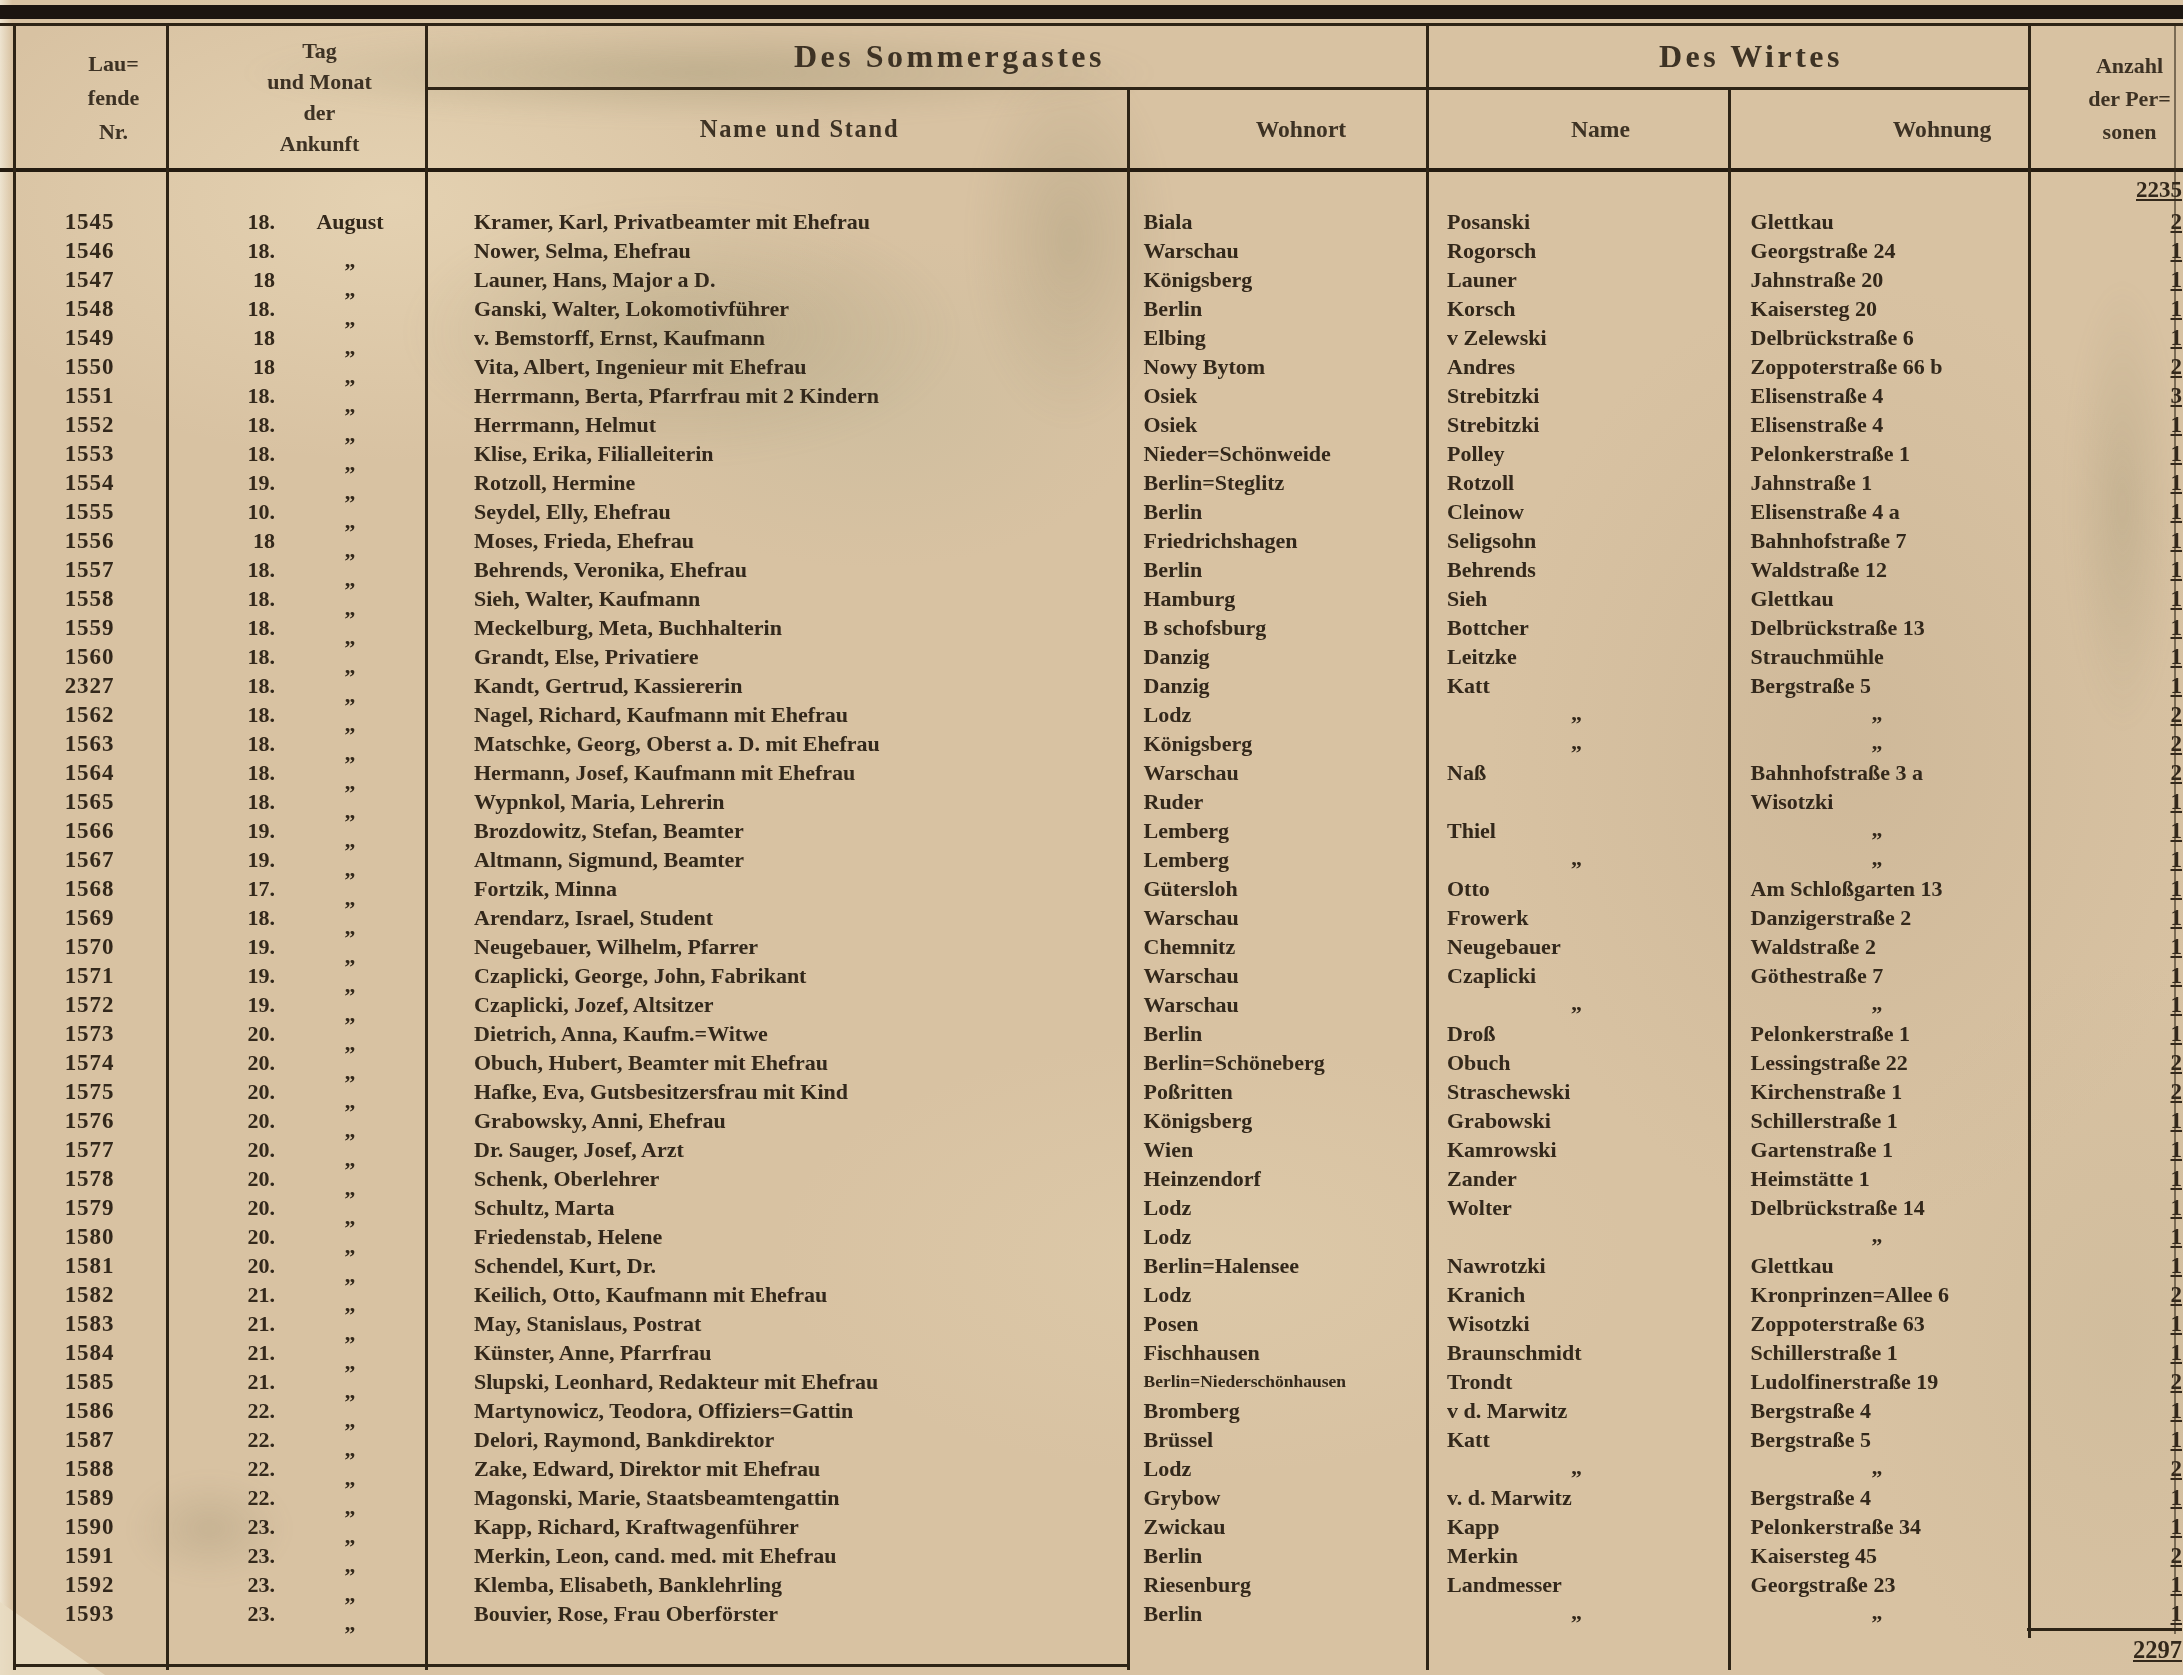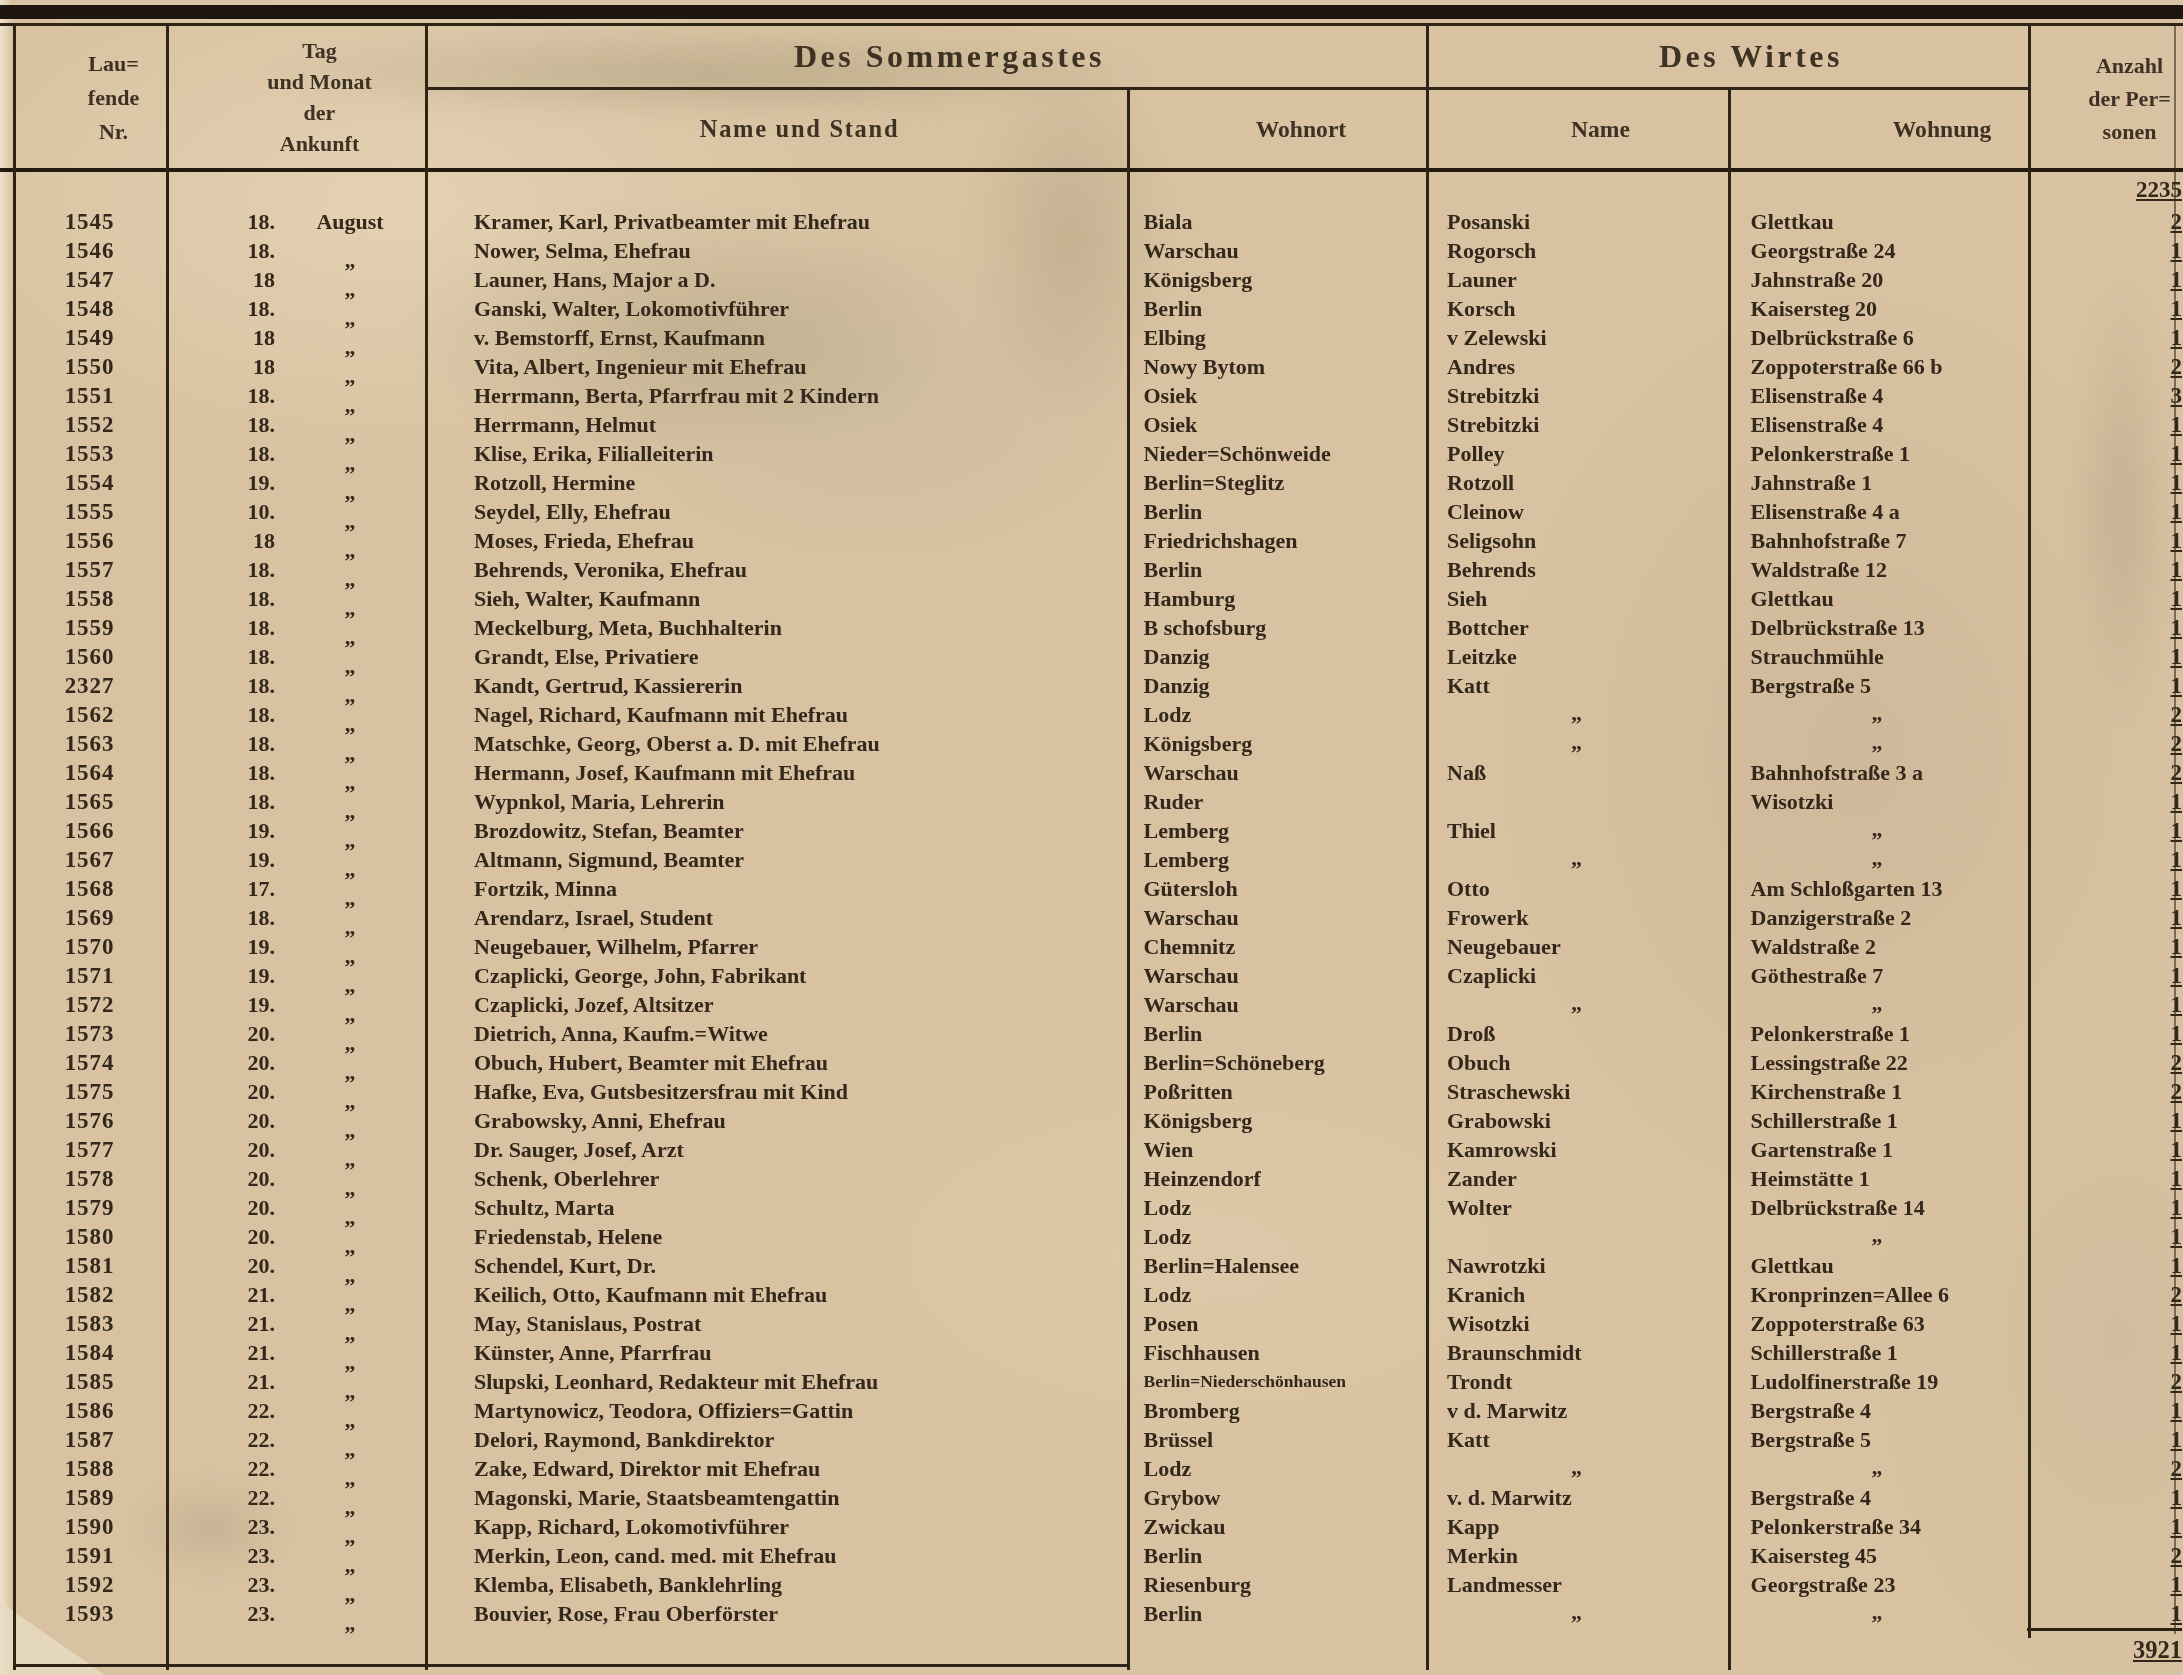--- a/index.html
+++ b/index.html
@@ -668,21 +668,21 @@
     <div class="c wirt">v. d. Marwitz</div>
     <div class="c wohnung">Bergstraße 4</div>
     <div class="c anzahl">1</div>
   </div>
         <div class="row">
     <div class="c nr">1590</div>
     <div class="c date">
       <span class="day">23.</span>
       <span class="month ditto">„</span>
     </div>
-    <div class="c guest">Kapp, Richard, Lokomotivführer</div>
+    <div class="c guest">Kapp, Richard, Kraftwagenführer</div>
     <div class="c wohnort">Zwickau</div>
     <div class="c wirt">Kapp</div>
     <div class="c wohnung">Pelonkerstraße 34</div>
     <div class="c anzahl">1</div>
   </div>
         <div class="row">
     <div class="c nr">1591</div>
     <div class="c date">
       <span class="day">23.</span>
       <span class="month ditto">„</span>
@@ -712,18 +712,18 @@
       <span class="month ditto">„</span>
     </div>
     <div class="c guest">Bouvier, Rose, Frau Oberförster</div>
     <div class="c wohnort">Berlin</div>
     <div class="c wirt ditto">„</div>
     <div class="c wohnung ditto">„</div>
     <div class="c anzahl">1</div>
   </div>
       </div>
     <div class="total-row">
-      <div class="c anzahl">3921</div>
+      <div class="c anzahl">2297</div>
     </div>
   </div>
 
 </div>
 
 
 </body></html>

